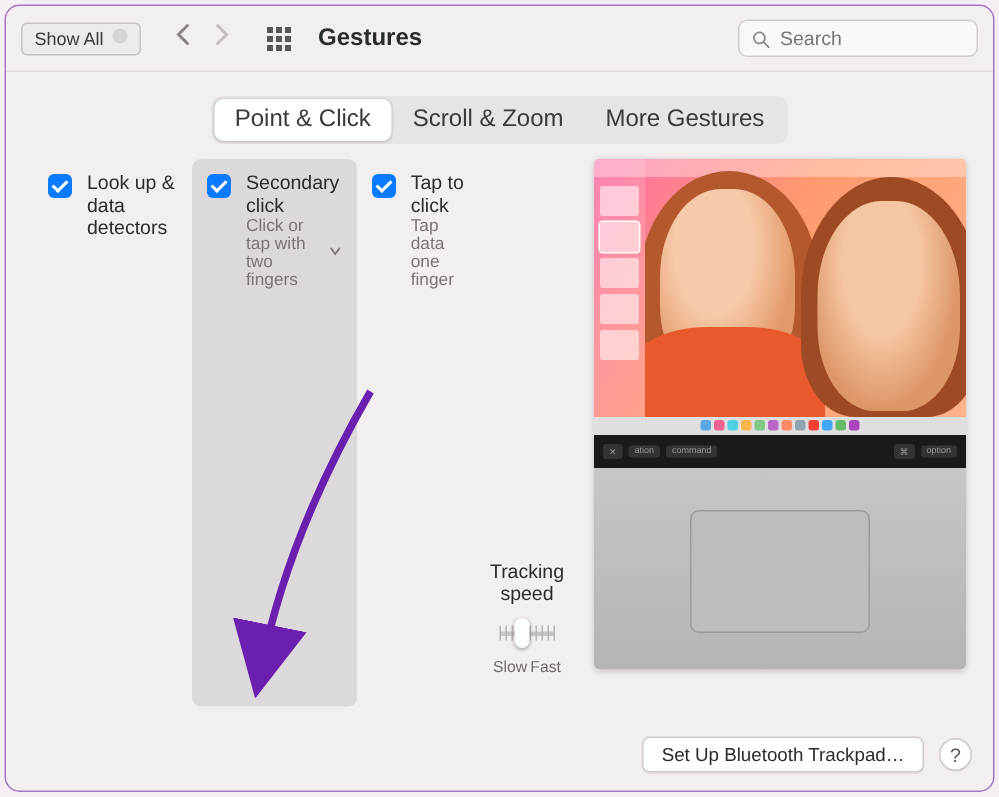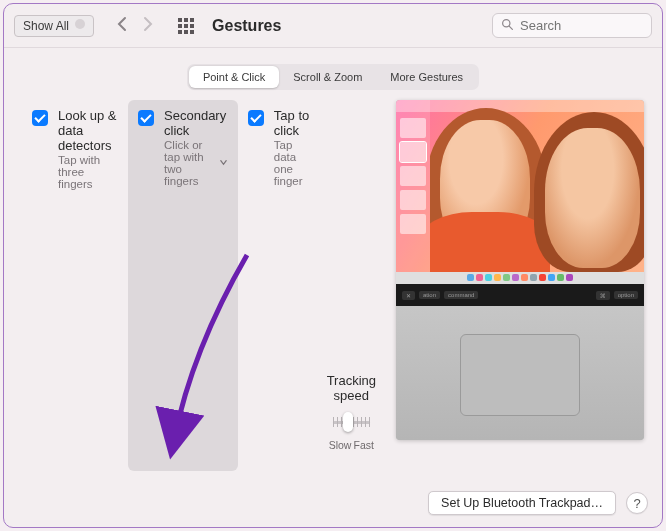--- a/index.html
+++ b/index.html
@@ -7,27 +7,27 @@
   .win { width: 660px; height: 525px; margin: 3px; background: #f3eef0; border: 1px solid #a378c5; border-radius: 10px; position: relative; display: flex; flex-direction: column; }
   .toolbar { height: 44px; display: flex; align-items: center; padding: 6px 10px; gap: 10px; border-bottom: 1px solid #e0d9dd; }
   .showall { font-size: 12px; background: #edeaec; border: 1px solid #c9c3c6; border-radius: 4px; padding: 3px 8px; color: #3a3a3a; display: flex; align-items: flex-start; gap: 6px; }
   .knob { width: 10px; height: 10px; border-radius: 50%; background: #d7d2d5; }
   .nav { display: flex; gap: 14px; margin-left: 12px; color: #8a8488; }
   .chev svg { width: 12px; height: 16px; }
   .grid-icon { display: grid; grid-template-columns: repeat(3,4px); grid-template-rows: repeat(3,4px); gap: 2px; margin-left: 14px; }
   .grid-icon span { background: #5a5558; width:4px; height:4px; }
   .title { font-weight: 600; font-size: 16px; color: #2b2b2b; margin-left: 8px; }
   .spacer { flex: 1; }
-  .search { display: flex; align-items: flex-start; gap: 6px; border: 1px solid #d2ccd0; border-radius: 6px; padding: 4px 8px; width: 160px; color: #8e888c; background: #faf7f9; }
+  .search { display: flex; align-items: flex-end; gap: 6px; border: 1px solid #d2ccd0; border-radius: 6px; padding: 4px 8px; width: 160px; color: #8e888c; background: #faf7f9; }
   .search svg { width: 13px; height: 13px; }
   .search input { border: none; background: transparent; outline: none; font-size: 13px; width: 120px; color: #555; }
 
   .tabs { display: flex; justify-content: center; padding: 16px 0 10px; }
   .segctl { display: flex; background: #e8e3e6; border-radius: 7px; padding: 2px; }
-  .segctl .tab { font-size: 11px; padding: 5px 14px; color: #3a3a3a; border-radius: 6px; cursor: default; }
+  .segctl .tab { font-size: 16px; padding: 5px 14px; color: #3a3a3a; border-radius: 6px; cursor: default; }
   .segctl .tab.active { background: #fff; box-shadow: 0 0.5px 2px rgba(0,0,0,0.2); }
 
   .content { flex: 1; display: flex; padding: 0 18px 12px 18px; gap: 14px; position: relative; }
   .left { flex: 1; display: flex; flex-direction: row; }
   .opt { display: flex; align-items: flex-start; gap: 10px; padding: 8px 10px; border-radius: 6px; }
   .opt.sel { background: #ddd8db; }
   .chk { width: 16px; height: 16px; border-radius: 4px; background: #0a7aff; position: relative; flex-shrink: 0; margin-top: 2px; }
   .chk::after { content:""; position:absolute; left:3px; top:4px; width:8px; height:4px; border-left:2px solid #fff; border-bottom:2px solid #fff; transform: rotate(-45deg); }
   .opt .txt .lbl { font-size: 13px; color: #2b2b2b; }
   .opt .txt .sub { font-size: 11.5px; color: #7a7478; margin-top: 1px; display: flex; align-items: center; gap: 3px; }
@@ -121,21 +121,20 @@
     </div>
   </div>
 
   <div class="content">
     <div class="left">
 
       <div class="opt">
         <div class="chk"></div>
         <div class="txt">
           <div class="lbl">Look up &amp; data detectors</div>
-          <div class="sub">Tap with three fingers</div>
         </div>
       </div>
 
       <div class="opt sel">
         <div class="chk"></div>
         <div class="txt">
           <div class="lbl">Secondary click</div>
           <div class="sub">
             <span>Click or tap with two fingers</span>
             <span class="mini-chev"><svg viewBox="0 0 10 10">

